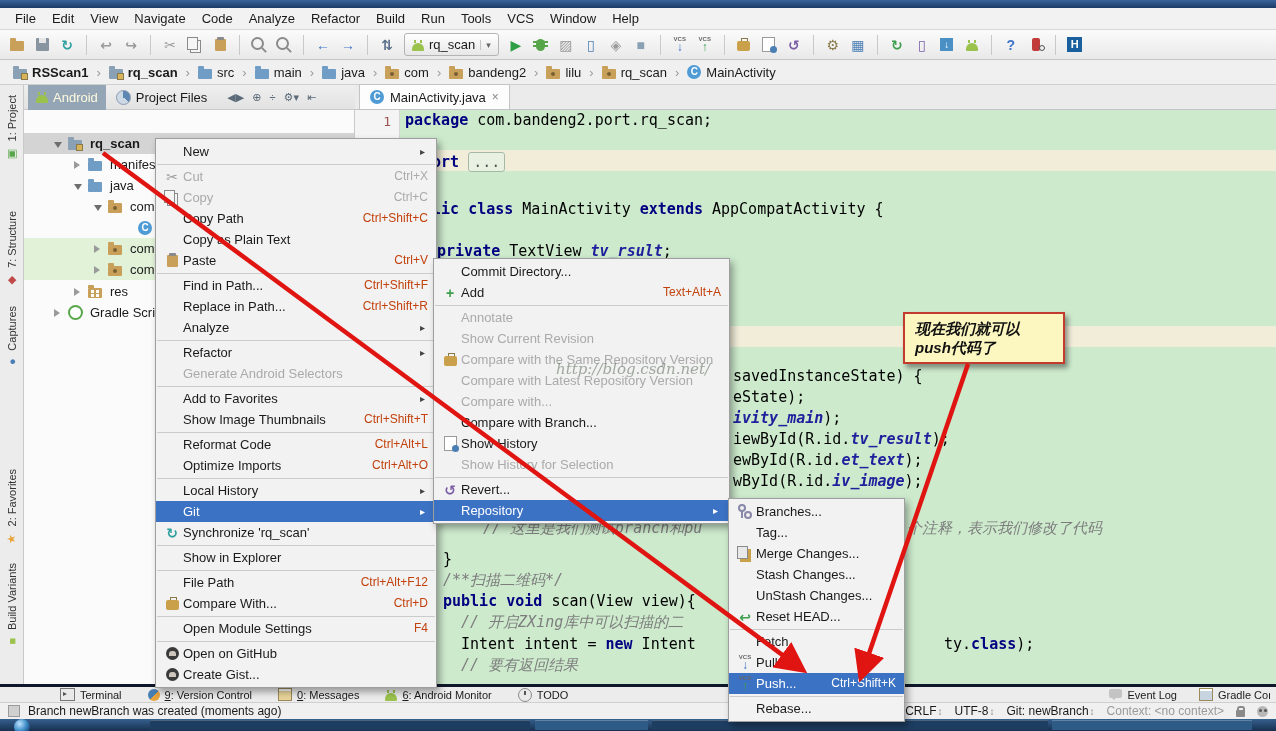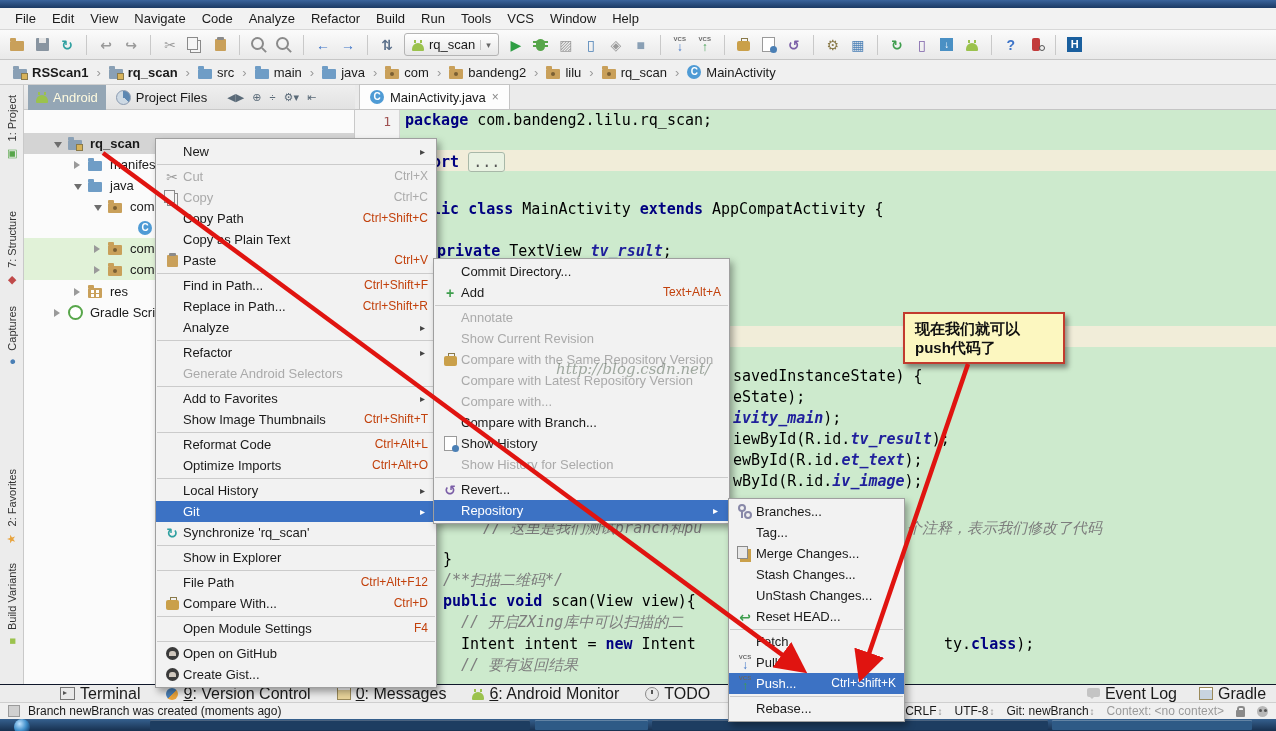--- a/index.html
+++ b/index.html
@@ -70,22 +70,22 @@
   .mi{height:21px;line-height:21px;display:flex;align-items:center;padding:0 8px 0 5px;white-space:nowrap;}
   .mi .ic{width:22px;flex:0 0 22px;display:flex;align-items:center;justify-content:center;}
   .mi .lbl{padding-right:22px;}
   .mi .sc{margin-left:auto;color:#c2410c;font-size:12px;}
   .mi .sub{width:8px;margin-left:auto;color:#444;font-size:10px;}
   .mi.dis .lbl,.mi.dis .sc{color:#aaa;}
   .mi.sel{background:#3c72c4;color:#fff;}
   .mi.sel .lbl,.mi.sel .sc,.mi.sel .sub{color:#fff;}
   .msep{height:1px;background:#cbcbcb;margin:1.5px 1px;}
   
-  .btoolbar{position:absolute;left:0;top:684px;width:100%;height:18px;background:#ececec;border-top:1px solid #0f172a;
-            display:flex;align-items:center;font-size:16px;box-sizing:border-box;padding:0 6px 0 60px;gap:26px;}
+  .btoolbar{position:absolute;left:0;top:684px;width:100%;height:18px;background:#ececec;border-top:3px solid #0f172a;
+            display:flex;align-items:center;font-size:11px;box-sizing:border-box;padding:0 6px 0 60px;gap:26px;}
   .bb-item{display:inline-flex;align-items:center;gap:5px;}
   .bb-item u{text-decoration:underline;}
   .bb-right{margin-left:auto;display:inline-flex;gap:22px;align-items:center;}
   .clip{max-width:52px;overflow:hidden;white-space:nowrap;}
   .statusbar{position:absolute;left:0;top:702px;width:100%;height:17px;background:#f0f0f0;border-top:1px solid #cfcfcf;
              display:flex;align-items:center;font-size:12px;box-sizing:border-box;padding:0 8px;gap:8px;}
   .sb-right{margin-left:auto;display:inline-flex;gap:12px;align-items:center;}
   .sb-it{display:inline-flex;align-items:center;gap:1px;}
   .sb-arr{color:#888;font-size:10px;}
   .muted{color:#9a9a9a;}
@@ -511,21 +511,21 @@
 
   <div class="editor" id="editor">
     <div class="gutter">
       <span class="lnum">1</span>
     </div>
   <div class="stripe-band" style="top: 40px; height: 21px;"></div>
       <div class="stripe-band" style="top: 216px; height: 21px;"></div>
     </div>
 
   <div class="code-layer" id="codelayer">
-      <div class="frag" style="left: 405px; top: 110px;"><span class="t-kw">package</span><span class="t-pl"> com.bandeng2.lilu.rq_scan;</span></div>
+      <div class="frag" style="left: 405px; top: 110px;"><span class="t-kw">package</span><span class="t-pl"> com.bandeng2.port.rq_scan;</span></div>
       <div class="frag" style="left: 423px; top: 152px;"><span class="t-kw">port </span><span class="t-fold">...</span></div>
       <div class="frag" style="left: 423px; top: 199px;"><span class="t-kw">blic class </span><span class="t-pl">MainActivity </span><span class="t-kw">extends </span><span class="t-pl">AppCompatActivity {</span></div>
       <div class="frag" style="left: 437px; top: 241px;"><span class="t-kw">private </span><span class="t-pl">TextView </span><span class="t-fld">tv_rsult</span><span class="t-pl">;</span></div>
       <div class="frag" style="left: 733px; top: 366px;"><span class="t-pl">savedInstanceState) {</span></div>
       <div class="frag" style="left: 733px; top: 387px;"><span class="t-pl">eState);</span></div>
       <div class="frag" style="left: 733px; top: 408px;"><span class="t-fld">ivity_main</span><span class="t-pl">);</span></div>
       <div class="frag" style="left: 733px; top: 429px;"><span class="t-pl">iewById(R.id.</span><span class="t-fld">tv_result</span><span class="t-pl">);</span></div>
       <div class="frag" style="left: 733px; top: 450px;"><span class="t-pl">ewById(R.id.</span><span class="t-fld">et_text</span><span class="t-pl">);</span></div>
       <div class="frag" style="left: 733px; top: 471px;"><span class="t-pl">wById(R.id.</span><span class="t-fld">iv_image</span><span class="t-pl">);</span></div>
       <div class="frag" style="left: 483px; top: 518px;"><span class="t-cm">// 这里是我们测试branch和pu</span></div>
@@ -534,21 +534,21 @@
       <div class="frag" style="left: 443px; top: 570px;"><span class="t-cm">/**扫描二维码*/</span></div>
       <div class="frag" style="left: 443px; top: 591px;"><span class="t-kw">public void </span><span class="t-pl">scan(View view){</span></div>
       <div class="frag" style="left: 461px; top: 612px;"><span class="t-cm">// 开启ZXing库中可以扫描的二</span></div>
       <div class="frag" style="left: 461px; top: 634px;"><span class="t-pl">Intent intent = </span><span class="t-kw">new</span><span class="t-pl"> Intent</span></div>
       <div class="frag" style="left: 944px; top: 634px;"><span class="t-pl">ty.</span><span class="t-kw">class</span><span class="t-pl">);</span></div>
       <div class="frag" style="left: 461px; top: 655px;"><span class="t-cm">// 要有返回结果</span></div>
     </div>
 
   <div class="watermark" id="wm" style="left: 556px; top: 360px;">http://blog.csdn.net/</div>
 
-  <div class="callout" id="callout" style="left: 903px; top: 312px; width: 138px;">
+  <div class="callout" id="callout" style="left: 903px; top: 312px; width: 138px; font-style: italic;">
     <div>现在我们就可以</div>
     <div>push代码了</div>
   </div>
 
   <div id="menuhost">
       <div class="menu" style="left: 155px; top: 138px; width: 282px; z-index: 30;">
         <div class="mi">
           <span class="ic"></span>
           <span class="lbl">New</span>
           <span class="sub">▸</span>

